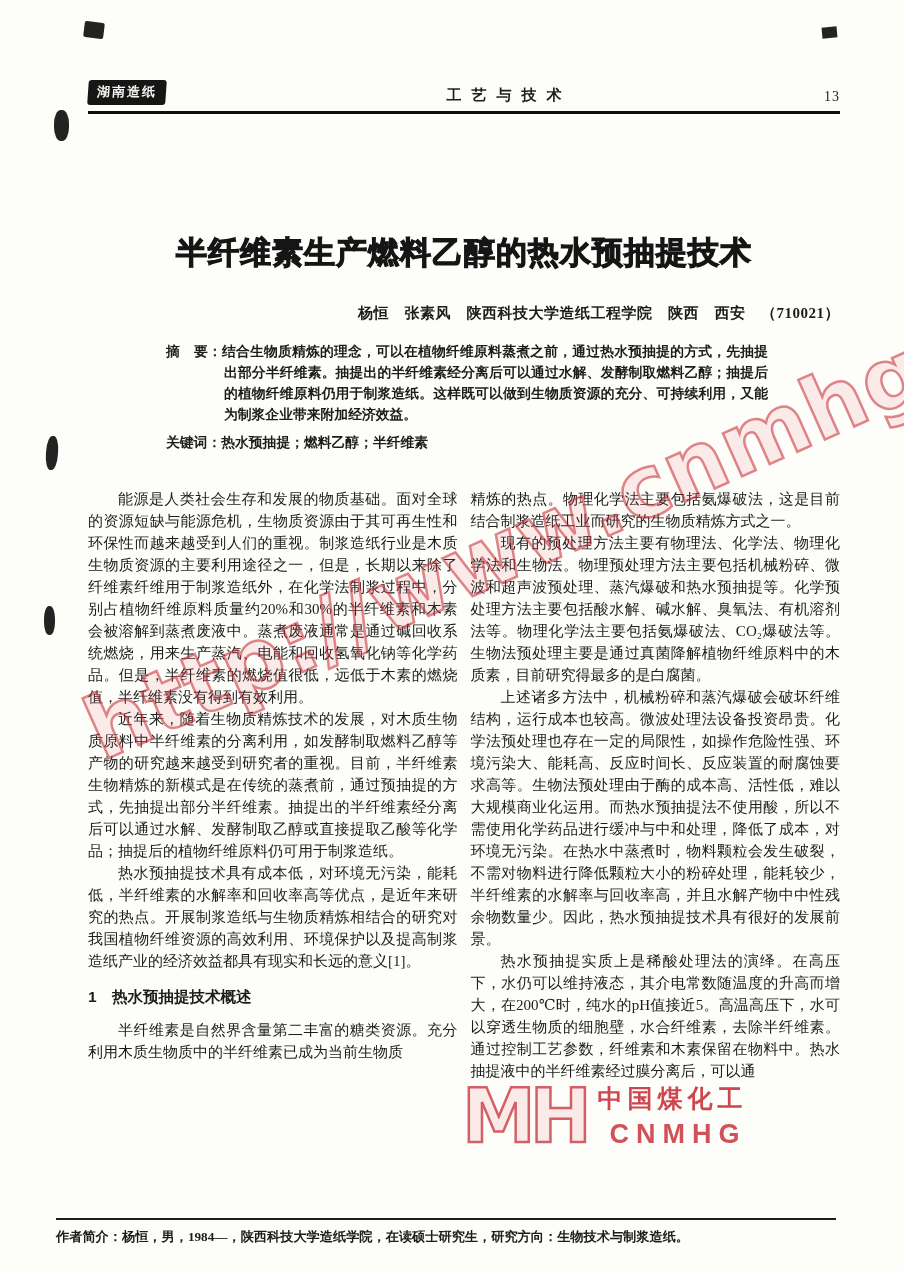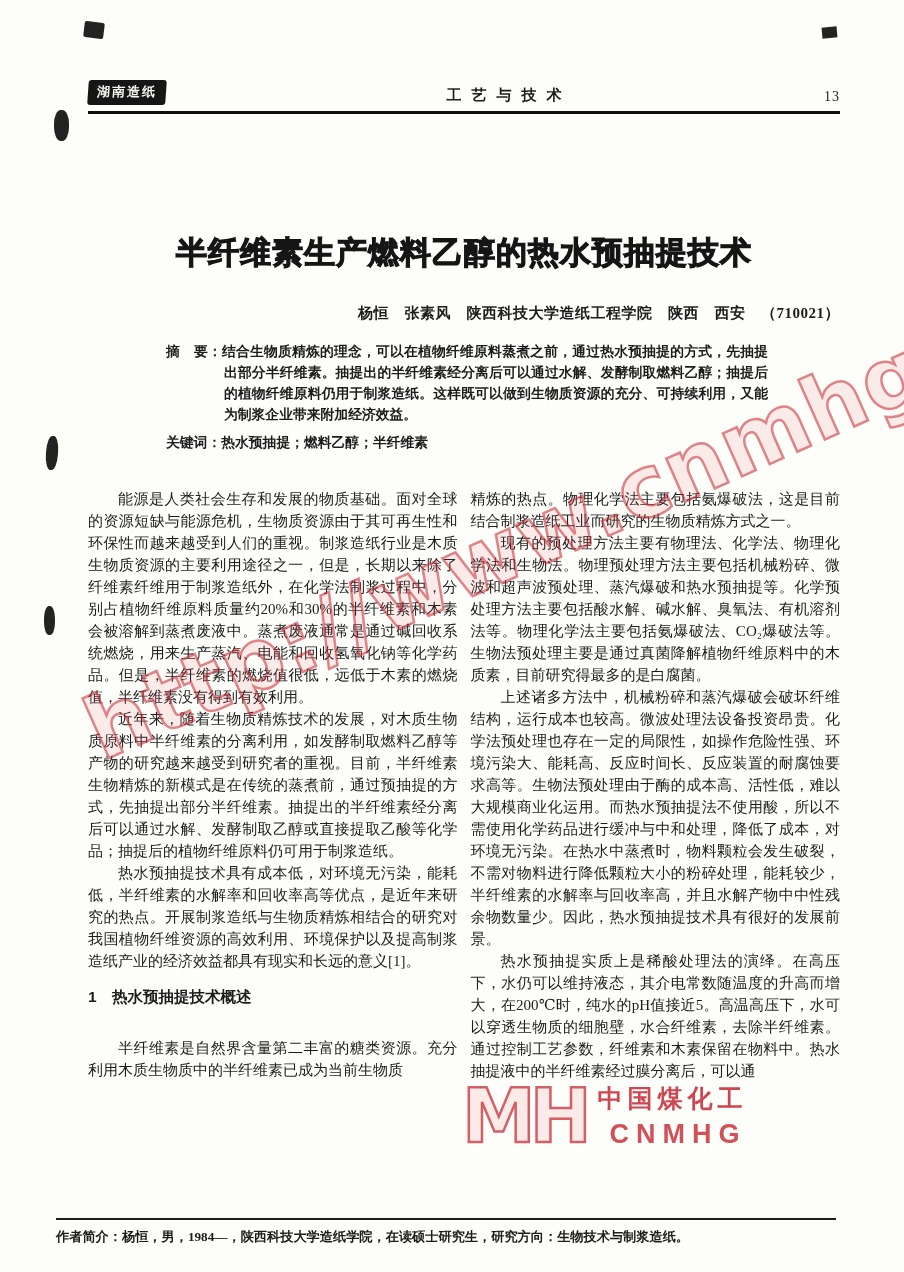--- a/index.html
+++ b/index.html
@@ -75,21 +75,21 @@
   }
   .col { flex:1 1 0; }
   .col p {
     font-size:15px; line-height:22px;
     text-align:justify; text-indent:2em;
   }
   .col p.no-indent { text-indent:0; }
   .sec {
     font-size:15.5px; font-weight:bold;
     font-family:"Liberation Sans","DejaVu Sans",sans-serif;
-    margin:15px 0 29px;
+    margin:15px 0 11px;
   }
 
   .footer {
     position:absolute; left:56px; right:68px; bottom:26px;
     border-top:2px solid #1d1d1d;
     padding-top:8px;
     font-size:13.2px; font-weight:600;
     z-index:2;
   }
 

